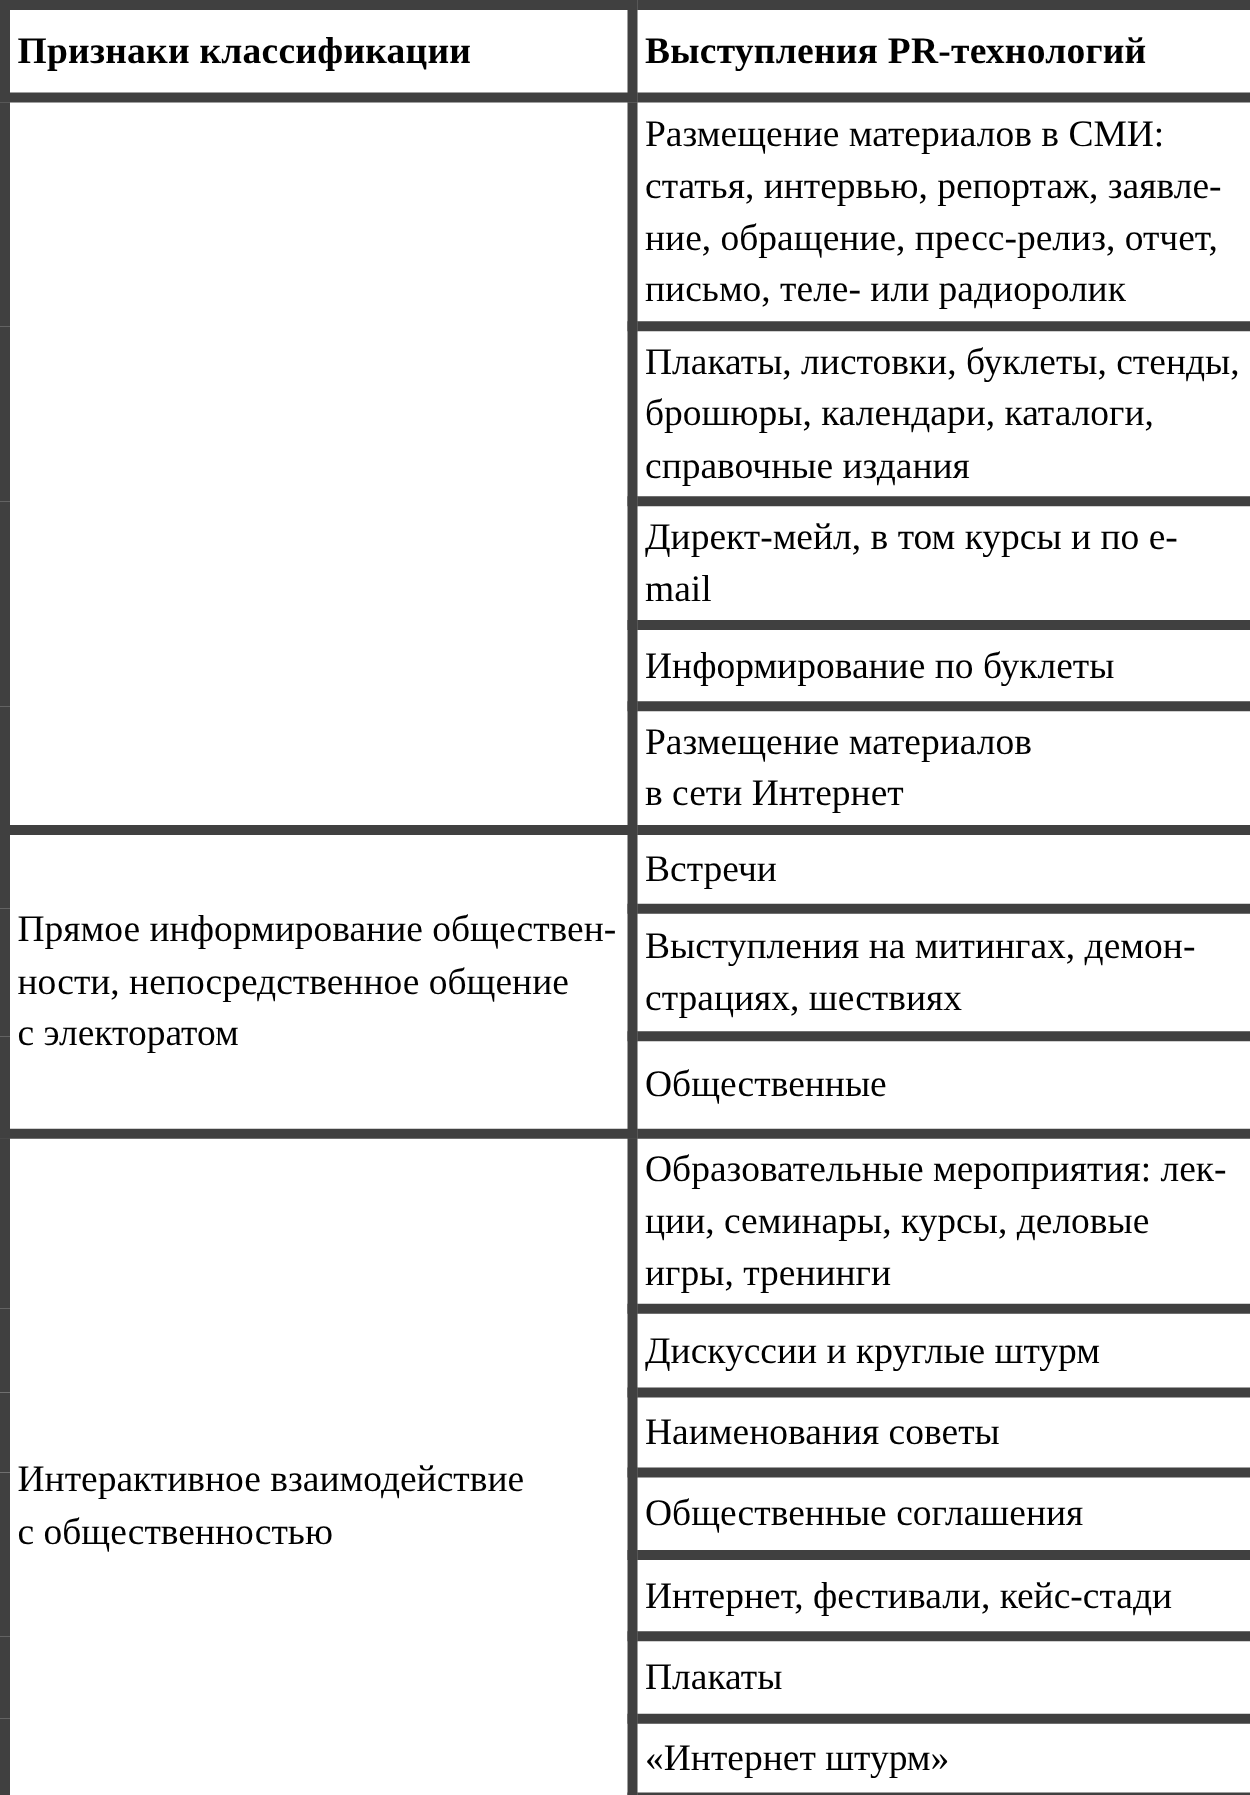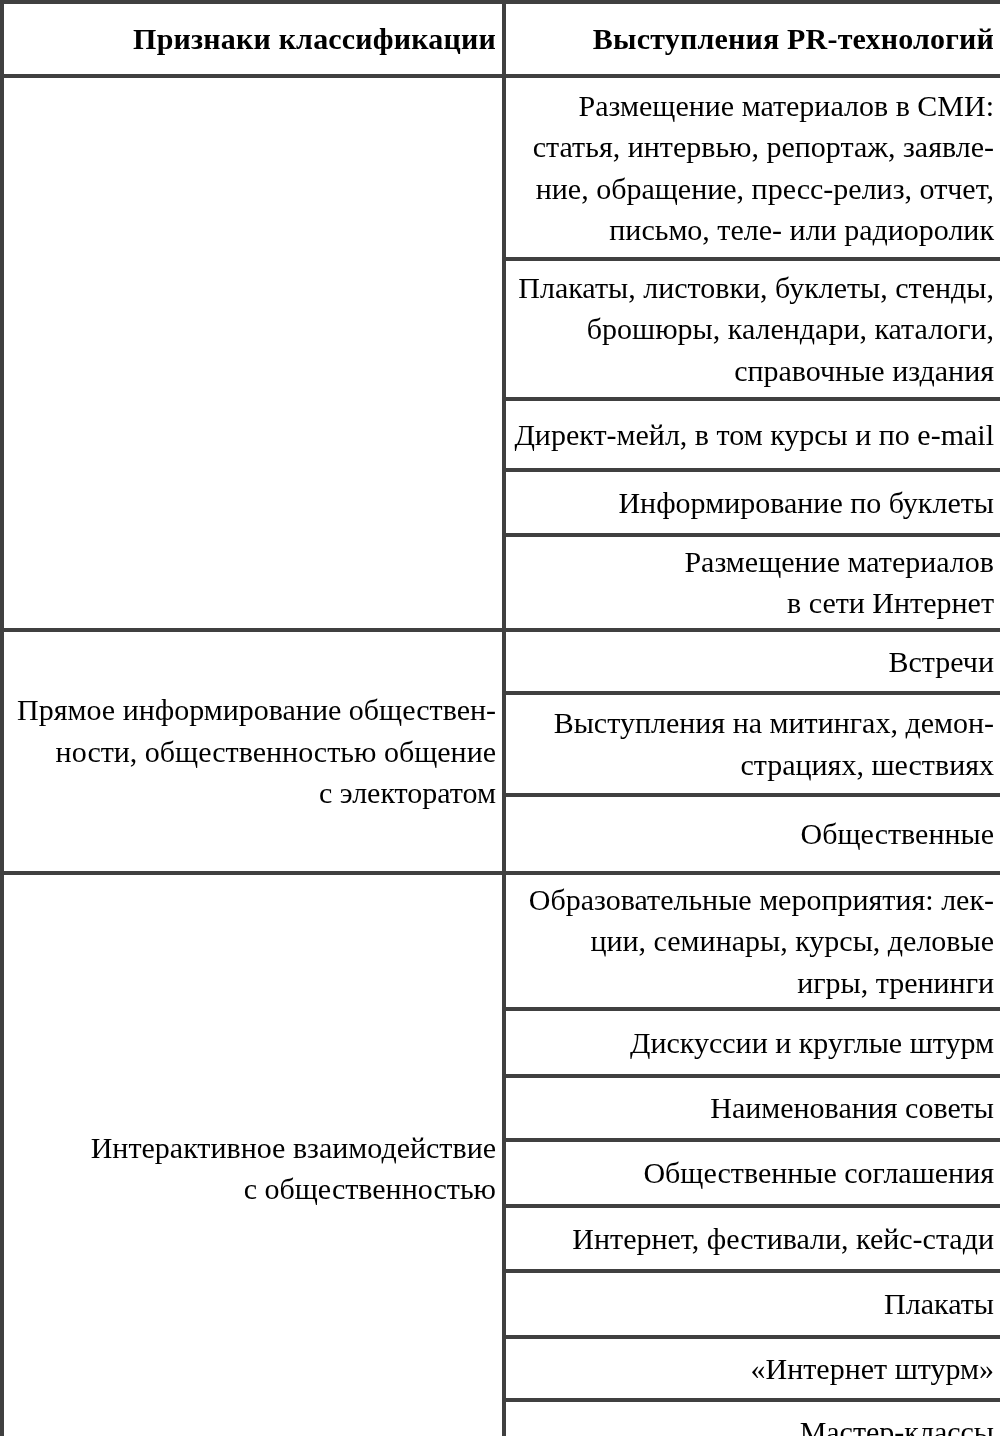--- a/index.html
+++ b/index.html
@@ -18,22 +18,22 @@
     width: 1000px;
     height: 1436px;
     border-collapse: collapse;
     table-layout: fixed;
     border-top: 3px solid #0a0a0a;
     border-left: 3px solid #0a0a0a;
     border-right: 3px solid #0a0a0a;
     border-bottom: 6px solid #0d0d14;
   }
   th, td {
-    border: 4px solid #404040;
-    text-align: right;
+    border: 8px solid #404040;
+    text-align: left;
     vertical-align: middle;
     padding: 4px 6px;
     white-space: pre-line;
     overflow: hidden;
     box-sizing: border-box;
   }
   th {
     font-weight: bold;
     font-size: 30px;
     letter-spacing: 0.2px;
@@ -79,21 +79,21 @@
     <tr style="height:65px;">
       <td>Информирование по буклеты</td>
     </tr>
     <tr style="height:72px;">
       <td>Размещение материалов
 в сети Интернет</td>
     </tr>
 
     <tr style="height:63px;">
       <td rowspan="3">Прямое информирование обществен-
-ности, общественностью общение
+ности, непосредственное общение
 с электоратом</td>
       <td>Встречи</td>
     </tr>
     <tr style="height:102px;">
       <td>Выступления на митингах, демон-
 страциях, шествиях</td>
     </tr>
     <tr style="height:78px;">
       <td>Общественные</td>
     </tr>

